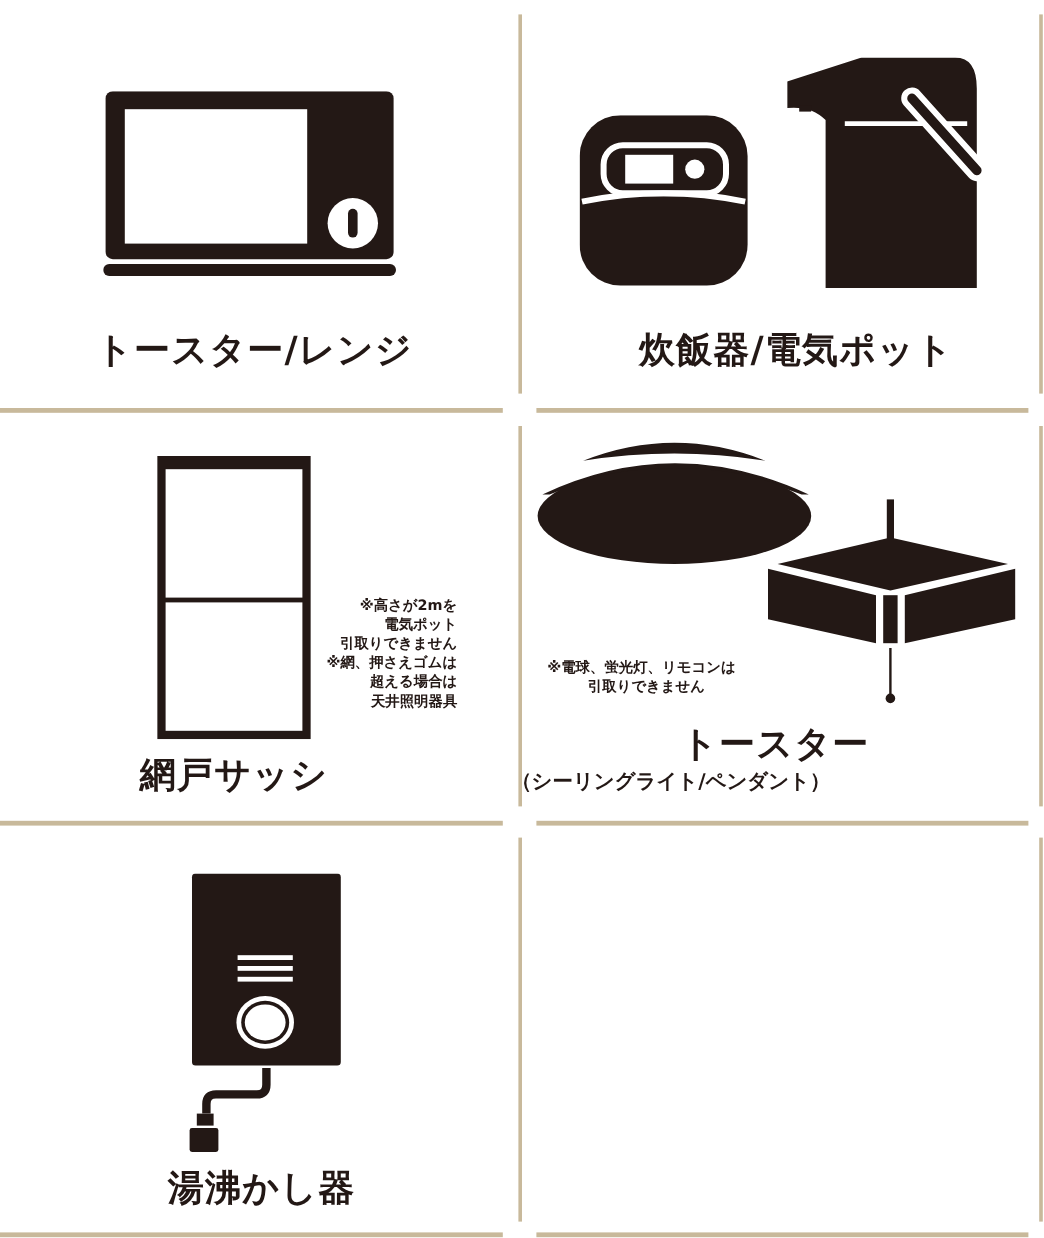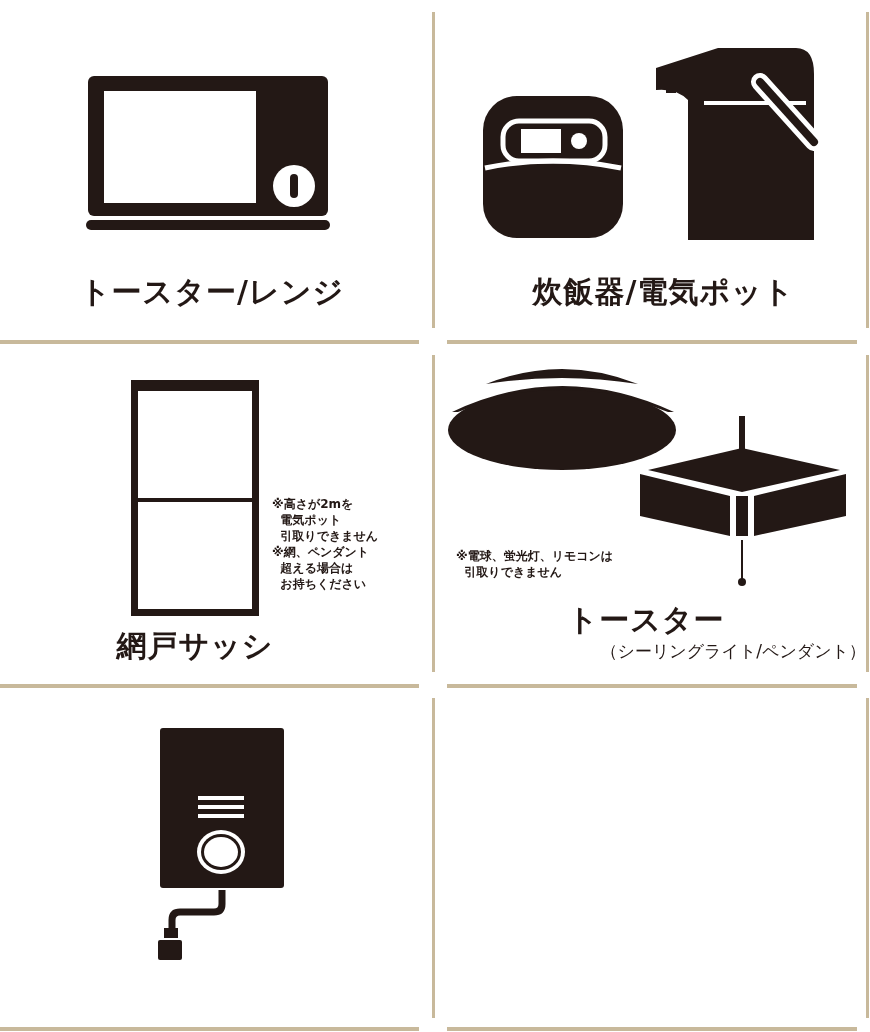--- a/index.html
+++ b/index.html
@@ -2,21 +2,21 @@
 <html><head>
 <meta charset="utf-8">
 <style>
   html, body { margin:0; padding:0; background:#ffffff; }
   body { width:870px; height:1032px; position:relative; overflow:hidden;
          font-family:"DejaVu Sans","Liberation Sans",sans-serif; color:#231815; }
   .hline { position:absolute; height:4px; background:#c8b99b; }
   .vline { position:absolute; width:3px; background:#c8b99b; }
   .cell { position:absolute; }
   .label { position:absolute; left:0; right:0; text-align:center; font-size:30px; font-weight:bold; letter-spacing:1px; color:#231815; }
-  .sub { position:absolute; left:0; right:0; text-align:right; font-size:17px; font-weight:normal; color:#231815; }
+  .sub { position:absolute; left:0; right:0; text-align:left; font-size:17px; font-weight:bold; color:#231815; }
   .note { position:absolute; font-size:12px; line-height:16px; color:#231815; font-weight:bold; white-space:pre; }
   svg { position:absolute; }
 </style>
 </head>
 <body>
 
 <div class="vline" style="left:432px; top:12px; height:316px;"></div>
 <div class="vline" style="left:866px; top:12px; height:316px;"></div>
 <div class="hline" style="left:0; top:340px; width:419px;"></div>
 <div class="hline" style="left:447px; top:340px; width:410px;"></div>
@@ -59,52 +59,53 @@
   </svg>
   <div class="label" style="top:272px;margin-left:25px;">炊飯器/電気ポット</div>
 </div>
 
 <div class="cell" style="left:0; top:344px; width:430px; height:340px;">
   <svg style="left:131px; top:36px;" width="128" height="236" viewBox="0 0 128 236">
     <rect x="0" y="0" width="128" height="236" fill="#231815"></rect>
     <rect x="7" y="11" width="114" height="107" fill="#ffffff"></rect>
     <rect x="7" y="122" width="114" height="107" fill="#ffffff"></rect>
   </svg>
-  <div class="note" style="left:272px; top:152px;"><div>※高さが2mを</div><div>  電気ポット</div><div>  引取りできません</div><div>※網、ペンダント</div><div>  超える場合は</div><div>  お持ちください</div></div>
+  <div class="note" style="left:272px; top:152px;text-align:right;"><div>※高さが2mを</div><div>  電気ポット</div><div>  引取りできません</div><div>※網、押さえゴムは</div><div>  超える場合は</div><div>  天井照明器具</div></div>
   <div class="label" style="top:282px; left:-40px;">網戸サッシ</div>
 </div>
 
 <div class="cell" style="left:436px; top:344px; width:430px; height:340px;">
   <svg style="left:10px; top:20px;" width="232" height="110" viewBox="0 0 232 110">
     <path d="M40 20 Q116 -10 192 20 Q116 8 40 20 Z" fill="#231815"></path>
     <path d="M6 48 Q116 -4 228 48 L222 48 Q116 6 12 48 Z" fill="#231815"></path>
     <ellipse cx="116" cy="66" rx="114" ry="40" fill="#231815"></ellipse>
   </svg>
   <svg style="left:200px; top:72px;" width="220" height="174" viewBox="0 0 220 174">
     <rect x="103" y="0" width="6" height="34" fill="#231815"></rect>
     <path d="M12 54 L106 32 L204 54 L106 76 Z" fill="#231815"></path>
     <path d="M4 58 L94 80 L94 120 L4 100 Z" fill="#231815"></path>
     <path d="M118 80 L210 58 L210 100 L118 120 Z" fill="#231815"></path>
     <rect x="100" y="80" width="12" height="40" fill="#231815"></rect>
     <line x1="106" y1="124" x2="106" y2="164" stroke="#231815" stroke-width="2"></line>
     <circle cx="106" cy="166" r="4" fill="#231815"></circle>
   </svg>
-  <div class="note" style="left:20px; top:204px;"><div>※電球、蛍光灯、リモコンは</div><div>  引取りできません</div></div>
+  <div class="note" style="left:20px; top:204px;text-align:center;"><div>※電球、蛍光灯、リモコンは</div><div>  引取りできません</div></div>
   <div class="label" style="top:256px; left:-10px;">トースター</div>
   <div class="sub" style="top:296px; left:-10px;">（シーリングライト/ペンダント）</div>
 </div>
 
 <div class="cell" style="left:0; top:688px; width:430px; height:340px;">
   <svg style="left:156px; top:40px;" width="130" height="232" viewBox="0 0 130 232">
     <rect x="4" y="0" width="124" height="160" rx="3" fill="#231815"></rect>
     <rect x="42" y="68" width="46" height="4" fill="#ffffff"></rect>
     <rect x="42" y="77" width="46" height="4" fill="#ffffff"></rect>
     <rect x="42" y="86" width="46" height="4" fill="#ffffff"></rect>
     <ellipse cx="65" cy="124" rx="24" ry="22" fill="#ffffff"></ellipse>
     <ellipse cx="65" cy="124" rx="20" ry="18" fill="#231815"></ellipse>
     <ellipse cx="65" cy="124" rx="17" ry="15" fill="#ffffff"></ellipse>
     <path d="M66 162 L66 176 Q66 184 58 184 L24 184 Q16 184 16 192 L16 200" stroke="#231815" stroke-width="7" fill="none"></path>
     <rect x="8" y="200" width="14" height="10" fill="#231815"></rect>
     <rect x="2" y="212" width="24" height="20" rx="2" fill="#231815"></rect>
   </svg>
+  <div class="label" style="top:282px; left:6px;">湯沸かし器</div>
 </div>
 
 <div class="cell" style="left:436px; top:688px; width:430px; height:340px;"></div>
 
 </body></html>

